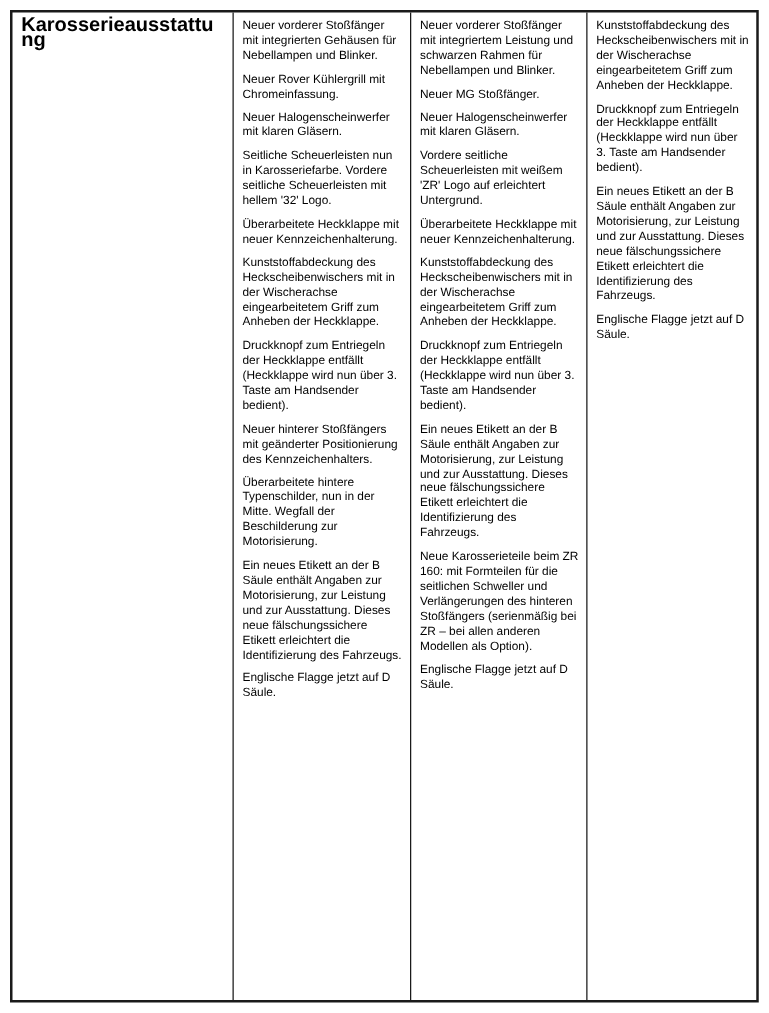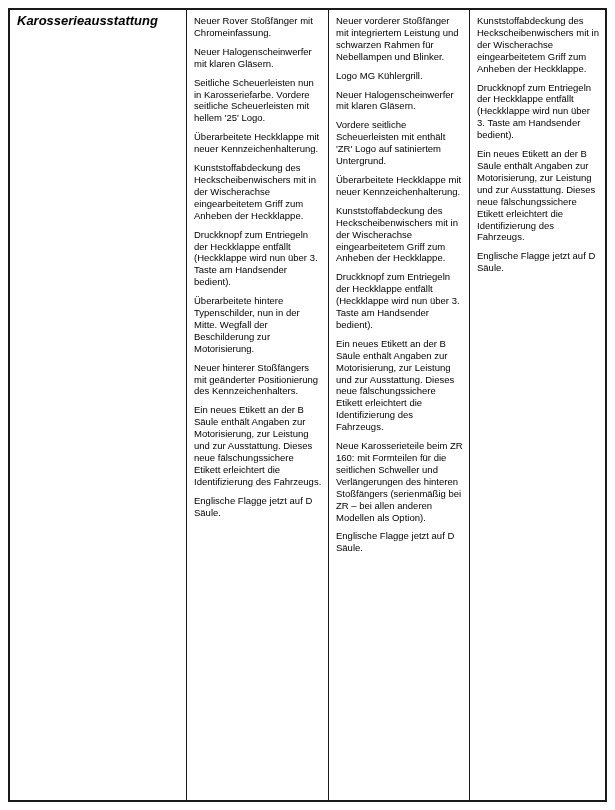--- a/index.html
+++ b/index.html
@@ -42,52 +42,52 @@
     word-wrap: break-word;
   }
   .cell:first-child {
     border-left: none;
   }
   .cell .para {
     margin: 0 0 7px 0;
   }
   .header-cell {
     font-weight: bold;
-    font-size: 13px;
-    font-style: italic;
+    font-size: 16px;
   }
 </style>
 </head>
 <body>
 
 <div class="page">
   <div class="doc-table">
 
     <div class="cell header-cell">
       <span>Karosserieausstattung</span>
     </div>
 
     <div class="cell">
-        <p class="para">Neuer Rover Stoßfänger mit Chromeinfassung.</p>
+        <p class="para">Neuer vorderer Stoßfänger mit integrierten Gehäusen für Nebellampen und Blinker.</p>
+        <p class="para">Neuer Rover Kühlergrill mit Chromeinfassung.</p>
         <p class="para">Neuer Halogenscheinwerfer mit klaren Gläsern.</p>
-        <p class="para">Seitliche Scheuerleisten nun in Karosseriefarbe. Vordere seitliche Scheuerleisten mit hellem '25' Logo.</p>
+        <p class="para">Seitliche Scheuerleisten nun in Karosseriefarbe. Vordere seitliche Scheuerleisten mit hellem '32' Logo.</p>
         <p class="para">Überarbeitete Heckklappe mit neuer Kennzeichenhalterung.</p>
         <p class="para">Kunststoffabdeckung des Heckscheibenwischers mit in der Wischerachse eingearbeitetem Griff zum Anheben der Heckklappe.</p>
         <p class="para">Druckknopf zum Entriegeln der Heckklappe entfällt (Heckklappe wird nun über 3. Taste am Handsender bedient).</p>
+        <p class="para">Neuer hinterer Stoßfängers mit geänderter Positionierung des Kennzeichenhalters.</p>
         <p class="para">Überarbeitete hintere Typenschilder, nun in der Mitte.  Wegfall der Beschilderung zur Motorisierung.</p>
-        <p class="para">Neuer hinterer Stoßfängers mit geänderter Positionierung des Kennzeichenhalters.</p>
         <p class="para">Ein neues Etikett an der B Säule enthält Angaben zur Motorisierung, zur Leistung und zur Ausstattung.  Dieses neue fälschungssichere Etikett erleichtert die Identifizierung des Fahrzeugs.</p>
         <p class="para">Englische Flagge jetzt auf D Säule.</p>
       </div>
 
     <div class="cell">
         <p class="para">Neuer vorderer Stoßfänger mit integriertem Leistung und schwarzen Rahmen für Nebellampen und Blinker.</p>
-        <p class="para">Logo MG Kühlergrill.</p>
+        <p class="para">Neuer MG Stoßfänger.</p>
         <p class="para">Neuer Halogenscheinwerfer mit klaren Gläsern.</p>
-        <p class="para">Vordere seitliche Scheuerleisten mit enthält 'ZR' Logo auf satiniertem Untergrund.</p>
+        <p class="para">Vordere seitliche Scheuerleisten mit weißem 'ZR' Logo auf erleichtert Untergrund.</p>
         <p class="para">Überarbeitete Heckklappe mit neuer Kennzeichenhalterung.</p>
         <p class="para">Kunststoffabdeckung des Heckscheibenwischers mit in der Wischerachse eingearbeitetem Griff zum Anheben der Heckklappe.</p>
         <p class="para">Druckknopf zum Entriegeln der Heckklappe entfällt (Heckklappe wird nun über 3. Taste am Handsender bedient).</p>
         <p class="para">Ein neues Etikett an der B Säule enthält Angaben zur Motorisierung, zur Leistung und zur Ausstattung.  Dieses neue fälschungssichere Etikett erleichtert die Identifizierung des Fahrzeugs.</p>
         <p class="para">Neue Karosserieteile beim ZR 160: mit Formteilen für die seitlichen Schweller und Verlängerungen des hinteren Stoßfängers (serienmäßig bei ZR – bei allen anderen Modellen als Option).</p>
         <p class="para">Englische Flagge jetzt auf D Säule.</p>
       </div>
 
     <div class="cell">
         <p class="para">Kunststoffabdeckung des Heckscheibenwischers mit in der Wischerachse eingearbeitetem Griff zum Anheben der Heckklappe.</p>

